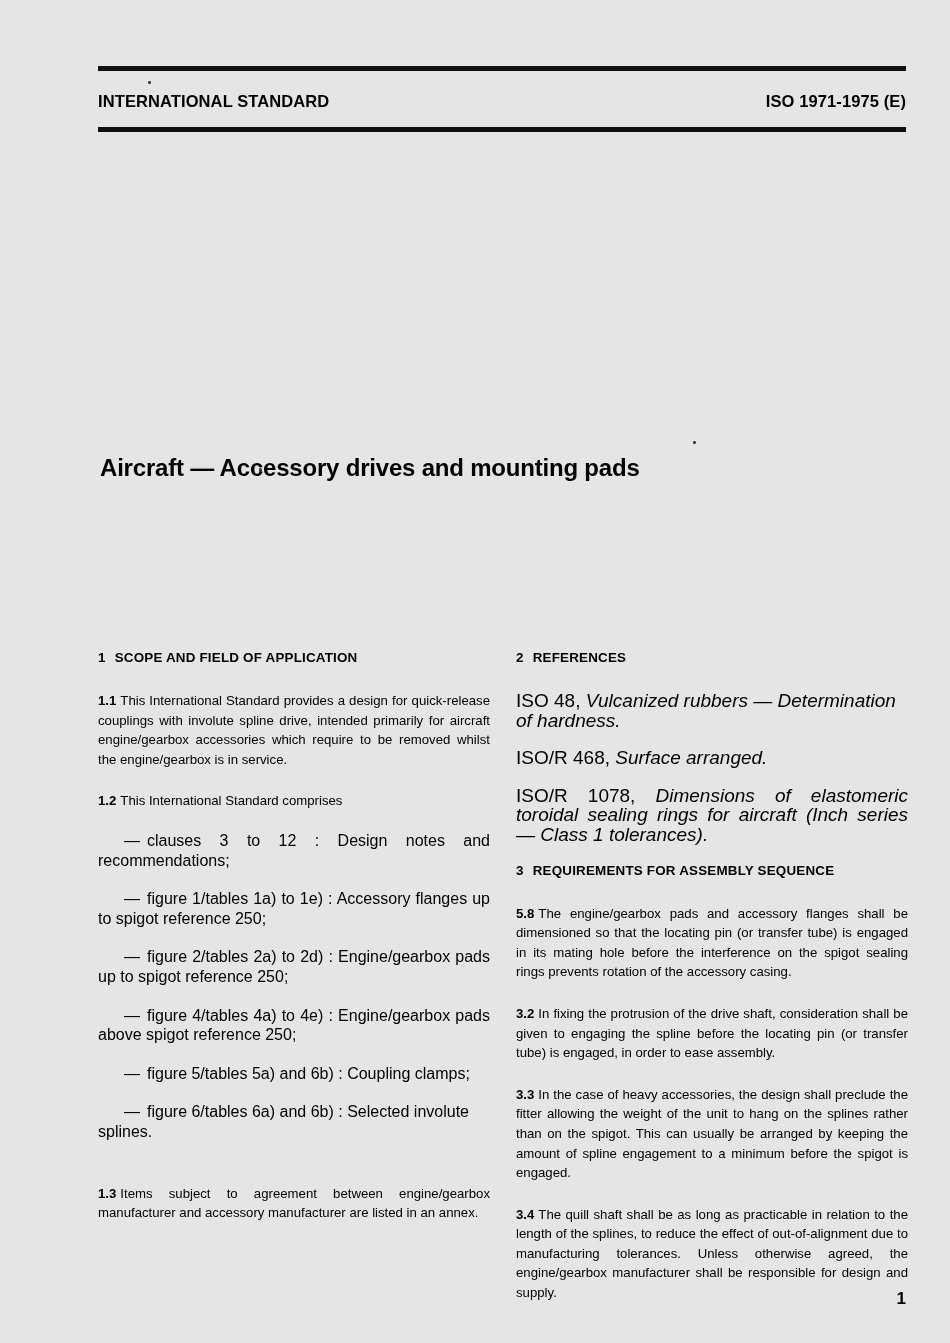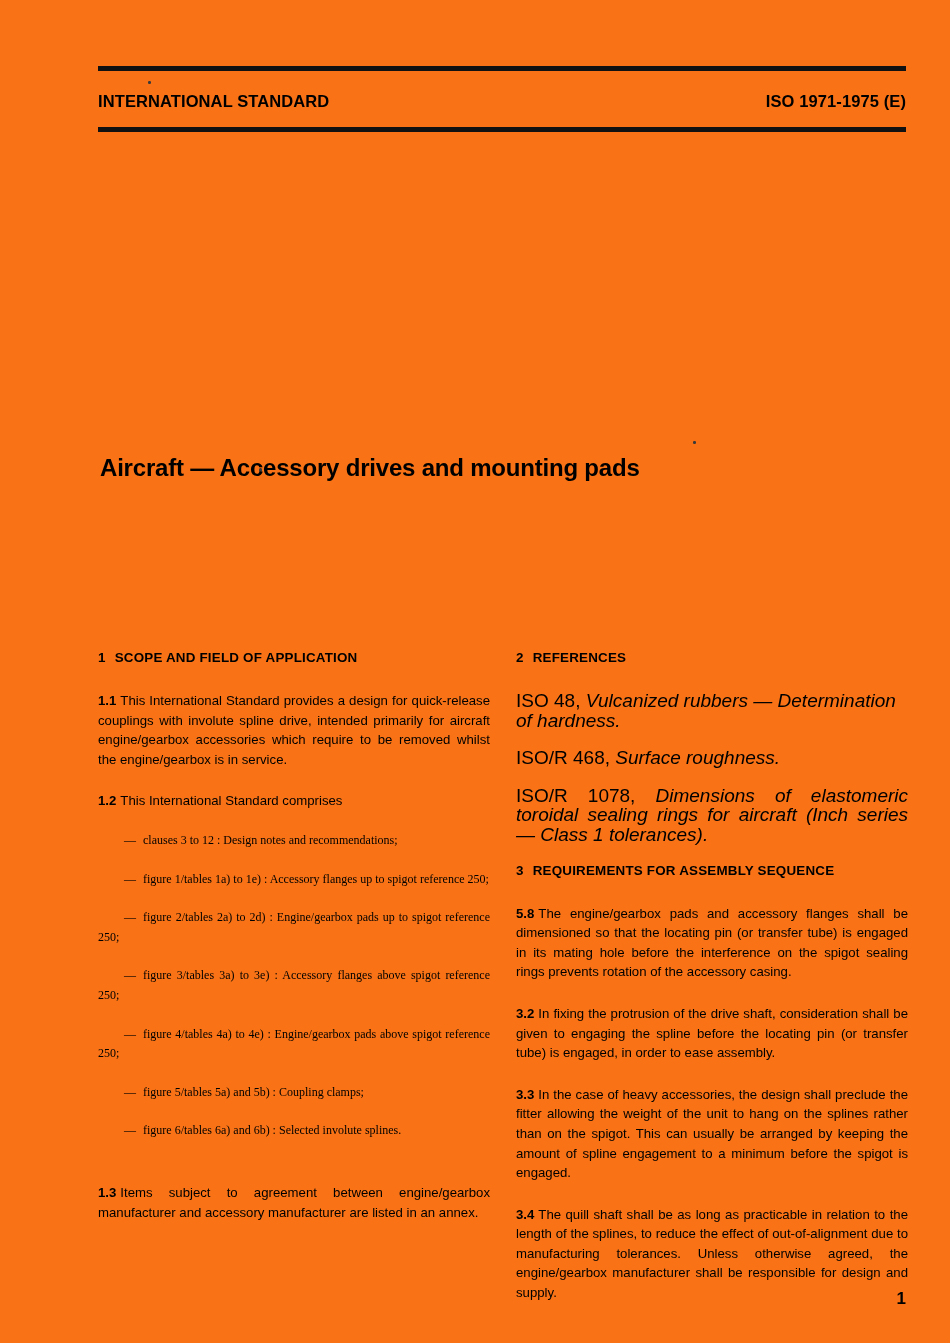--- a/index.html
+++ b/index.html
@@ -8,21 +8,21 @@
     background: #ffffff;
   }
   body {
     font-family: "Liberation Sans", sans-serif;
     color: #000000;
   }
   .page {
     position: relative;
     width: 950px;
     height: 1343px;
-    background: #f97316;
+    background: #e5e5e5;
     overflow: hidden;
   }
 
   
   .header {
     position: absolute;
     left: 98px;
     top: 66px;
     width: 808px;
   }
@@ -94,27 +94,26 @@
   }
   p.para.last { margin-bottom: 0; }
 
   
   ul.dash-list {
     list-style: none;
     margin: 0 0 22px 0;
     padding: 0;
   }
   ul.dash-list li {
-    font-size: 12px;
+    font-size: 16px;
     line-height: 19.6px;
     margin: 0 0 19px 0;
     text-align: justify;
     text-justify: inter-word;
     text-indent: 26px;
-    font-family: Liberation Serif, serif;
   }
   ul.dash-list li:last-child { margin-bottom: 0; }
   ul.dash-list li .em-dash { margin-right: 7px; }
 
   .ref-line {
     font-size: 19px;
     line-height: 19.6px;
     margin: 0 0 18px 0;
     text-align: justify;
     text-justify: inter-word;
@@ -172,44 +171,43 @@
       </p>
 
       <p class="para" style="margin-bottom:20px;">
         <span class="lead">1.2</span><span>This International Standard comprises</span>
       </p>
 
       <ul class="dash-list">
         <li><span class="em-dash">—</span><span>clauses 3 to 12 : Design notes and recommendations;</span></li>
         <li><span class="em-dash">—</span><span>figure 1/tables 1a) to 1e) : Accessory flanges up to spigot reference 250;</span></li>
         <li><span class="em-dash">—</span><span>figure 2/tables 2a) to 2d) : Engine/gearbox pads up to spigot reference 250;</span></li>
-        <li><span class="em-dash">—</span><span>figure 3/tables 3a) to 3e) : Accessory flanges above spigot reference 250;</span></li>
         <li><span class="em-dash">—</span><span>figure 4/tables 4a) to 4e) : Engine/gearbox pads above spigot reference 250;</span></li>
-        <li><span class="em-dash">—</span><span>figure 5/tables 5a) and 5b) : Coupling clamps;</span></li>
+        <li><span class="em-dash">—</span><span>figure 5/tables 5a) and 6b) : Coupling clamps;</span></li>
         <li style="text-align:left;"><span class="em-dash">—</span><span>figure 6/tables 6a) and 6b) : Selected involute splines.</span></li>
       </ul>
 
       <p class="para last" style="margin-top:42px;">
         <span class="lead">1.3</span><span>Items subject to agreement between engine/gearbox manufacturer and accessory manufacturer are listed in an annex.</span>
       </p>
 
     </div>
 
     <div class="col">
 
       <h2 class="sec-head" style="">
         <span class="num">2</span><span>REFERENCES</span>
       </h2>
 
       <p class="ref-line" style="text-align:left;">
         <span>ISO 48, </span><i>Vulcanized rubbers — Determination of hardness.</i>
       </p>
 
       <p class="ref-line" style="text-align:left;">
-        <span>ISO/R 468, </span><i>Surface roughness.</i>
+        <span>ISO/R 468, </span><i>Surface arranged.</i>
       </p>
 
       <p class="ref-line">
         <span>ISO/R 1078, </span><i>Dimensions of elastomeric toroidal sealing rings for aircraft (Inch series — Class 1 tolerances).</i>
       </p>
 
       <h2 class="sec-head gap-before-sec3">
         <span class="num">3</span><span>REQUIREMENTS FOR ASSEMBLY SEQUENCE</span>
       </h2>
 

